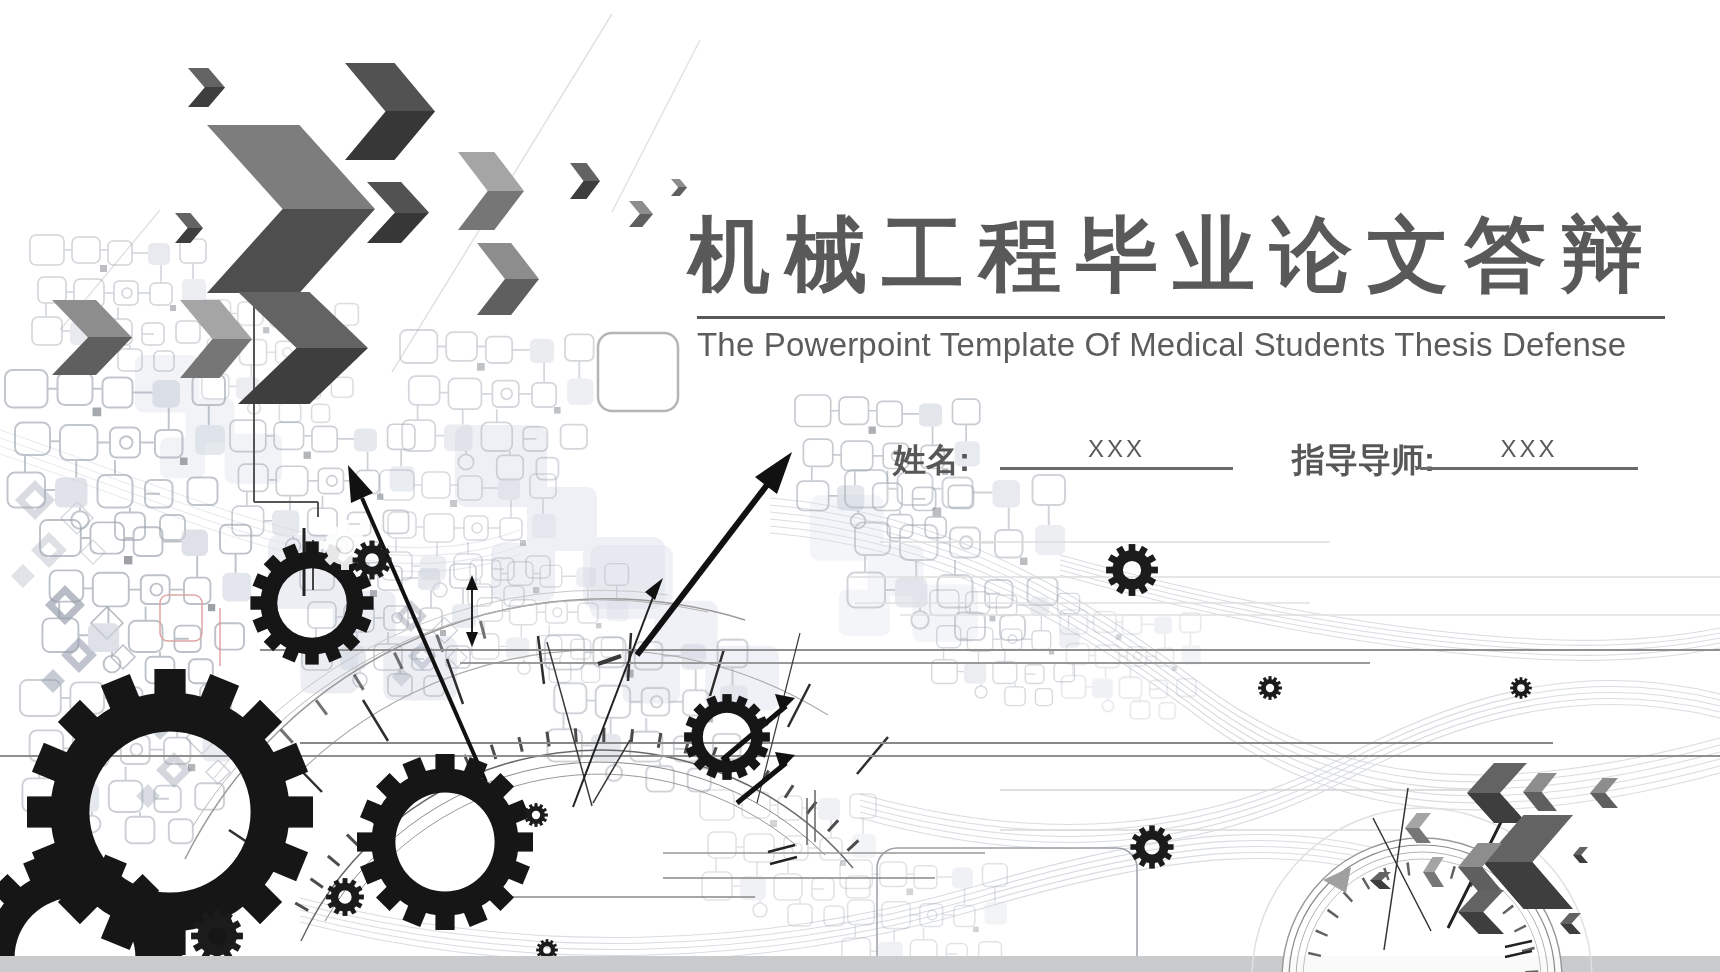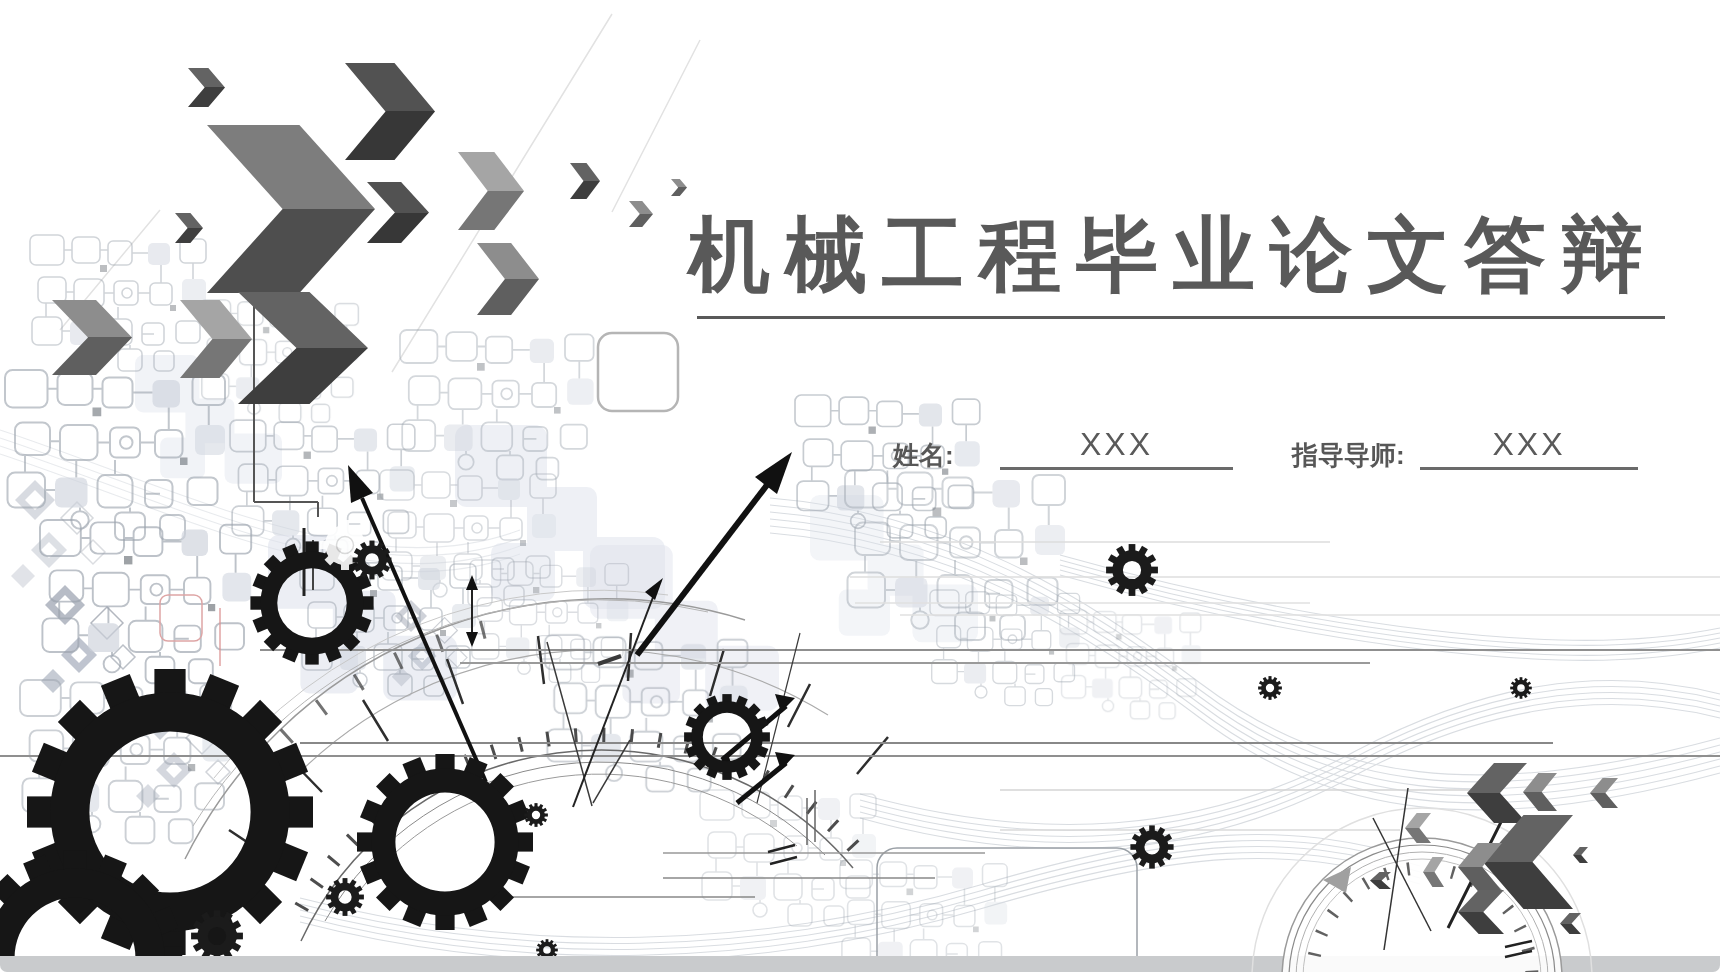--- a/index.html
+++ b/index.html
@@ -1,30 +1,30 @@
 <!DOCTYPE html>
 <html><head>
 <meta charset="utf-8">
 <style>
   html,body{margin:0;padding:0;background:#ffffff;}
   .slide{position:relative;width:1720px;height:972px;overflow:hidden;background:#ffffff;
-         font-family:"Liberation Sans","DejaVu Sans",sans-serif;border-radius:7px;}
+         font-family:"Liberation Sans","DejaVu Sans",sans-serif;}
   .bg-svg{position:absolute;left:0;top:0;width:1720px;height:972px;}
   .title{position:absolute;left:688px;top:212px;width:1000px;margin:0;
          font-size:82px;line-height:1.05;font-weight:800;color:#595959;
          letter-spacing:15px;white-space:nowrap;}
   .title-rule{position:absolute;left:697px;top:316px;width:968px;height:3px;background:#595959;}
   .subtitle{position:absolute;left:697px;top:326px;width:990px;
             font-size:33px;color:#5c5c5c;letter-spacing:.2px;white-space:nowrap;font-weight:400;}
-  .field-label{position:absolute;top:438px;font-size:26px;font-weight:700;color:#575757;white-space:nowrap;}
+  .field-label{position:absolute;top:438px;font-size:33px;font-weight:700;color:#575757;white-space:nowrap;}
   .lbl-name{left:893px;}
   .lbl-advisor{left:1268px;margin-left:24px;}
   .field-value{position:absolute;top:412px;height:58px;display:flex;align-items:flex-end;justify-content:center;
                box-sizing:border-box;border-bottom:3px solid #6a6a6a;
-               font-size:32px;color:#5a5a5a;letter-spacing:3px;padding-bottom:4px;font-weight:400;}
+               font-size:24px;color:#5a5a5a;letter-spacing:3px;padding-bottom:4px;font-weight:400;}
   .val-name{left:1000px;width:233px;}
   .val-advisor{left:1420px;width:218px;}
 </style>
 </head>
 <body>
 
 <div class="slide">
 
   <svg class="bg-svg" viewBox="0 0 1720 972" xmlns="http://www.w3.org/2000/svg">
     <defs>
@@ -363,20 +363,21 @@
       <use href="#chv" transform="translate(1504,890) scale(-.46,.44)" fill="url(#gDark)"></use>
       <use href="#chv" transform="translate(1581,913) scale(-.21,.21)" fill="url(#gDark)"></use>
       <use href="#chv" transform="translate(1431,813) scale(-.26,.30)" fill="url(#gLight)"></use>
       <use href="#chv" transform="translate(1444,857) scale(-.21,.30)" fill="url(#gLight)"></use>
       <use href="#chv" transform="translate(1391,872) scale(-.21,.17)" fill="url(#gDark)"></use>
     </g>
   </svg>
 
   <h1 class="title">机械工程毕业论文答辩</h1>
   <div class="title-rule"></div>
+  <div class="subtitle">The Powerpoint Template Of Medical Students Thesis Defense</div>
 
   <div>
     <span class="field-label lbl-name">姓名:</span>
     <span class="field-value val-name">XXX</span>
     <span class="field-label lbl-advisor">指导导师:</span>
     <span class="field-value val-advisor">XXX</span>
   </div>
 
 </div>
 

